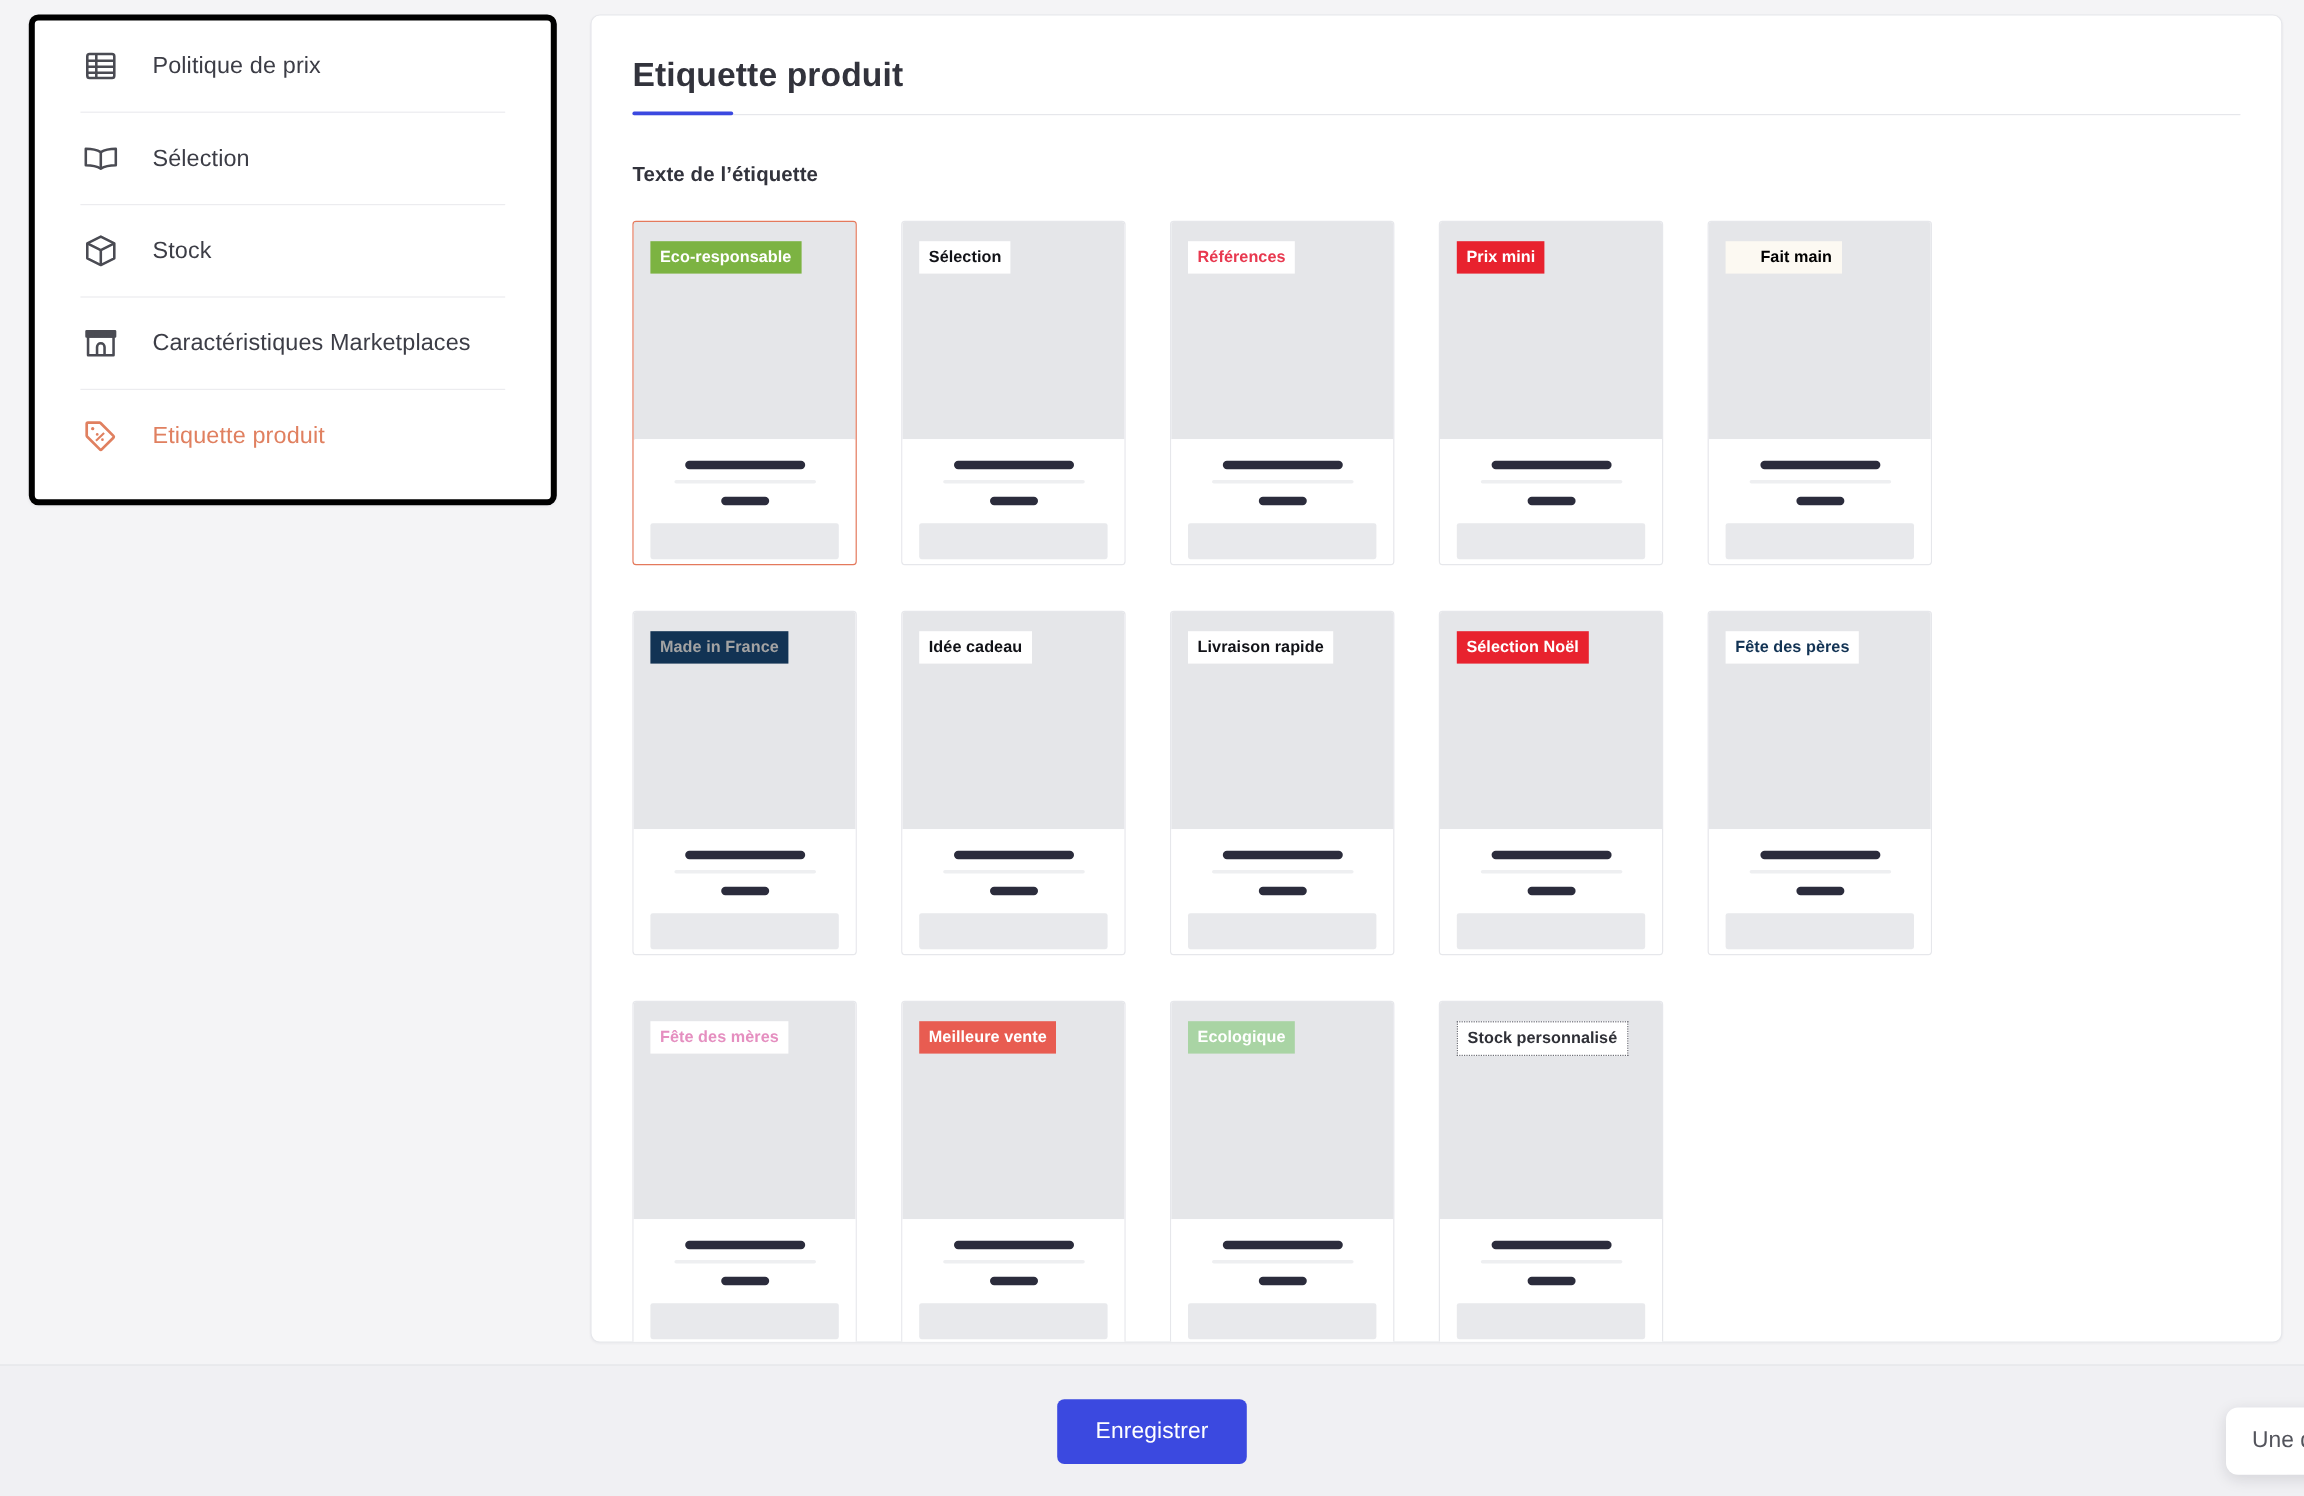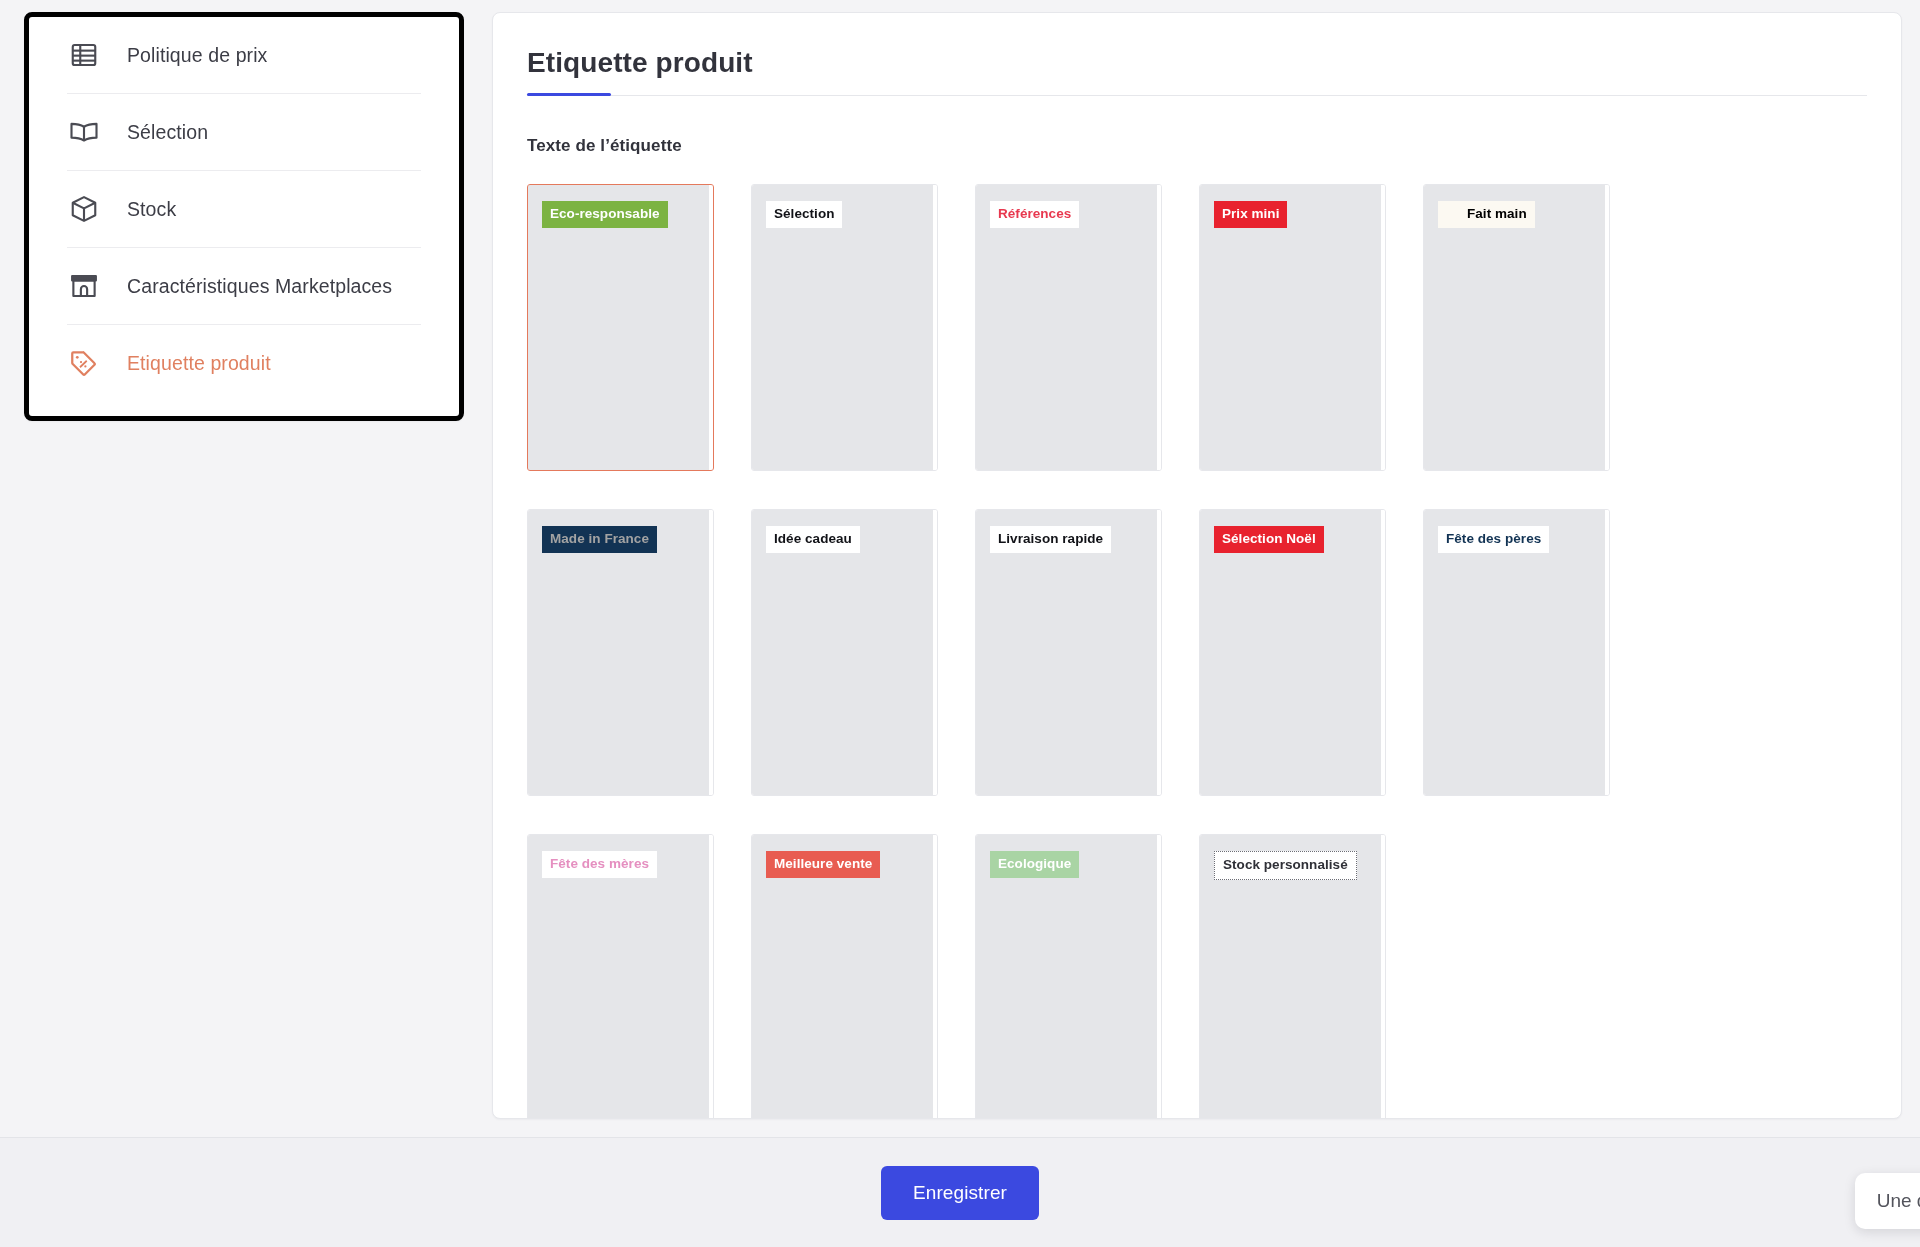--- a/index.html
+++ b/index.html
@@ -135,21 +135,21 @@
     justify-content: start;
   }
 
   .label-card {
     width: 187px;
     height: 287px;
     background: #ffffff;
     border: 1px solid #e6e7eb;
     border-radius: 3px;
     display: flex;
-    flex-direction: row;
+    flex-direction: column;
     cursor: pointer;
     overflow: hidden;
   }
   .label-card.is-selected {
     border: 1px solid #e4795c;
     box-shadow: 0 0 0 1px #e4795c inset;
   }
 
   .card-image {
     flex: 0 0 181px;

